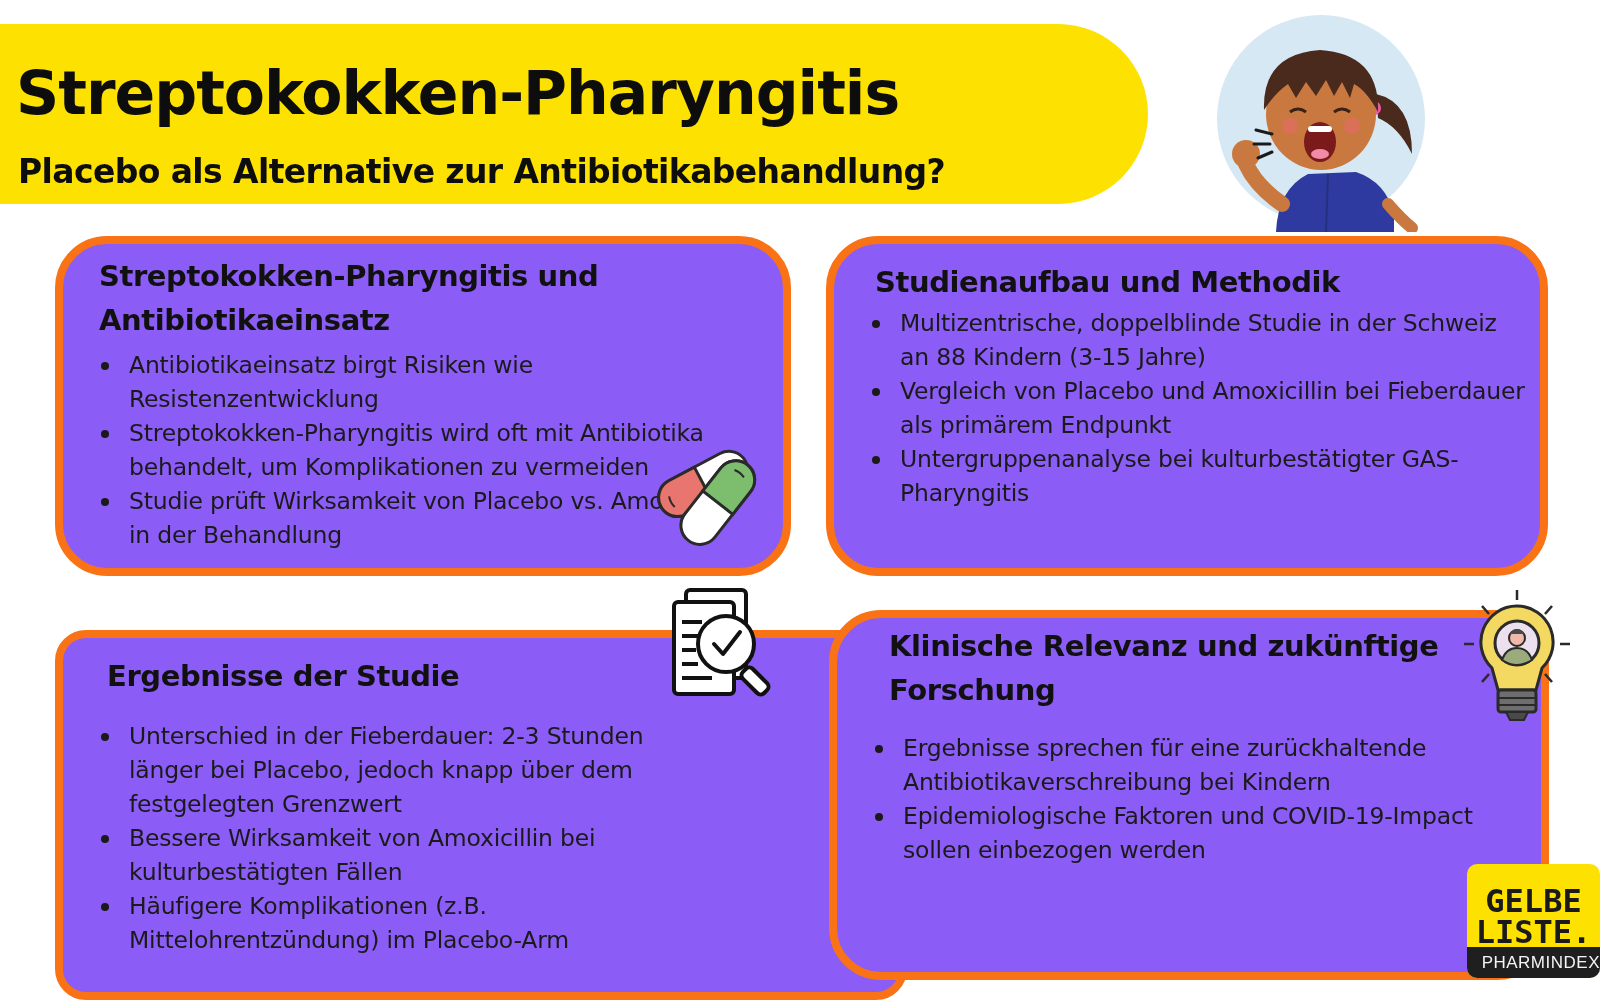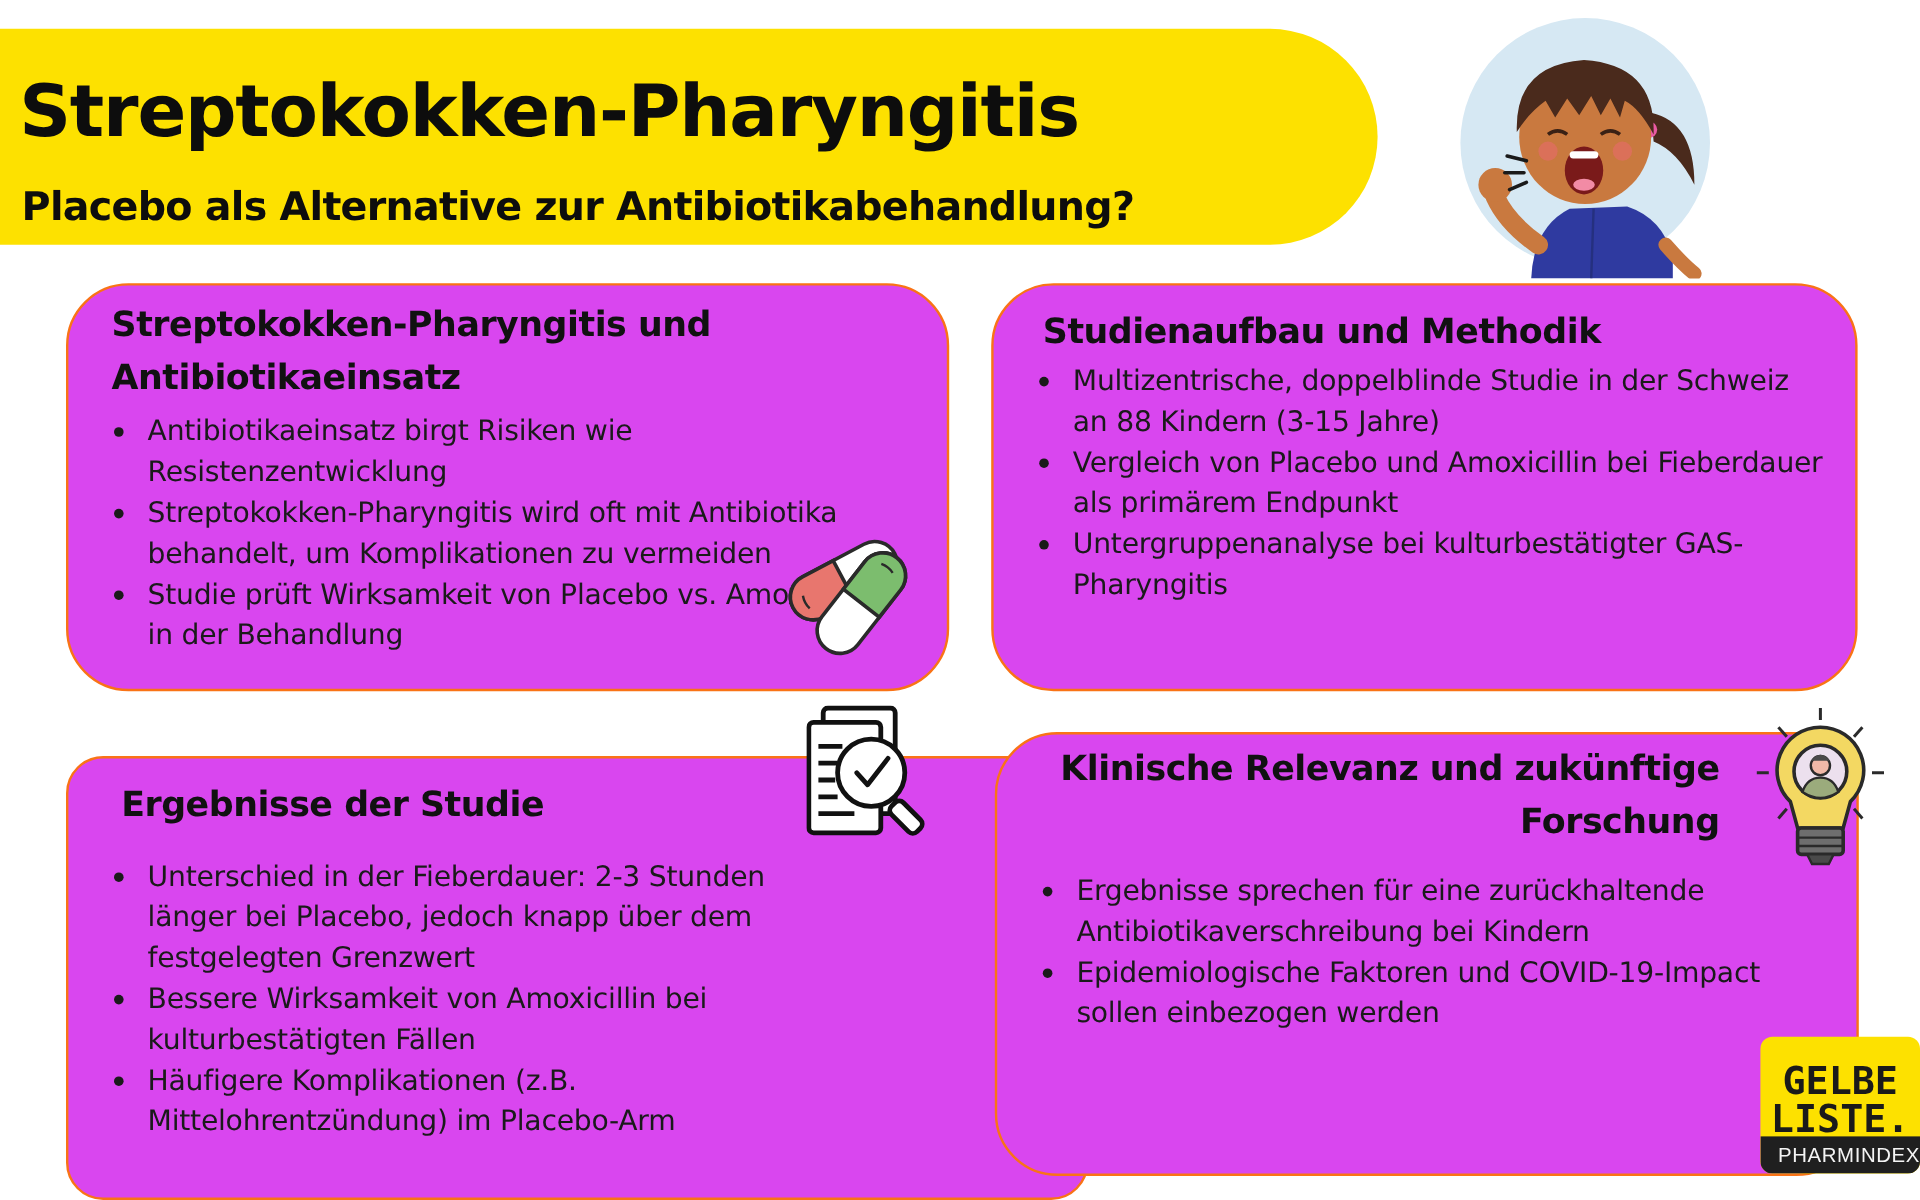--- a/index.html
+++ b/index.html
@@ -19,22 +19,22 @@
     position: absolute; left: 18px; top: 128px;
     font-family: "DejaVu Sans", sans-serif; font-weight: bold; font-size: 33px;
     letter-spacing: -0.6px; color: #0d0d0d; white-space: nowrap;
   }
 
   .hero {
     position: absolute; left: 1216px; top: 14px; width: 218px; height: 218px;
   }
 
   .card {
-    position: absolute; background: #d946ef;
-    border: 2px solid #f97316; border-radius: 52px;
+    position: absolute; background: #8b5cf6;
+    border: 8px solid #f97316; border-radius: 52px;
   }
   .card-title {
     font-family: "DejaVu Sans", sans-serif; font-weight: bold; font-size: 29px;
     line-height: 44px; color: #111; letter-spacing: -0.4px;
   }
   .card ul { list-style: none; }
   .card li {
     position: relative; font-family: "DejaVu Sans", sans-serif;
     font-size: 23.5px; line-height: 34px; color: #1a1a1a; padding-left: 30px;
     letter-spacing: -0.2px;
@@ -50,21 +50,21 @@
 
   #card2 { left: 826px; top: 236px; width: 722px; height: 340px; }
   #card2 .card-title { position: absolute; left: 41px; top: 16px; }
   #card2 ul { position: absolute; left: 36px; top: 62px; width: 660px; }
 
   #card3 { left: 55px; top: 630px; width: 852px; height: 370px; border-radius: 31px; }
   #card3 .card-title { position: absolute; left: 44px; top: 16px; }
   #card3 ul { position: absolute; left: 36px; top: 81px; width: 600px; }
 
   #card4 { left: 829px; top: 610px; width: 720px; height: 370px; }
-  #card4 .card-title { position: absolute; left: 32px; top: 6px; width: 570px; text-align: right; }
+  #card4 .card-title { position: absolute; left: 52px; top: 6px; width: 570px; }
   #card4 ul { position: absolute; left: 36px; top: 113px; width: 620px; }
 
   .icon-abs { position: absolute; }
 
   .logo {
     position: absolute; left: 1467px; top: 864px; width: 133px; height: 114px;
     border-radius: 10px; overflow: hidden; background: #fde100;
   }
   .logo-main {
     position: absolute; left: 0; top: 22px; width: 100%; text-align: center;

